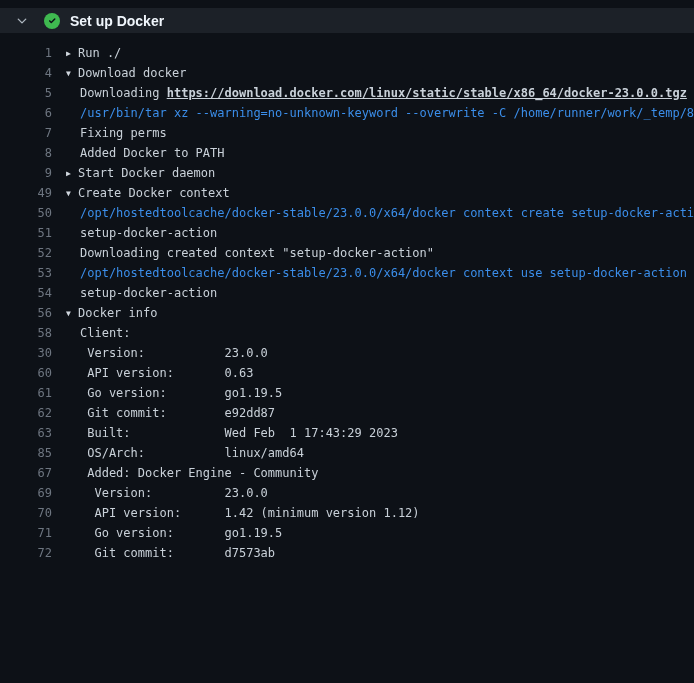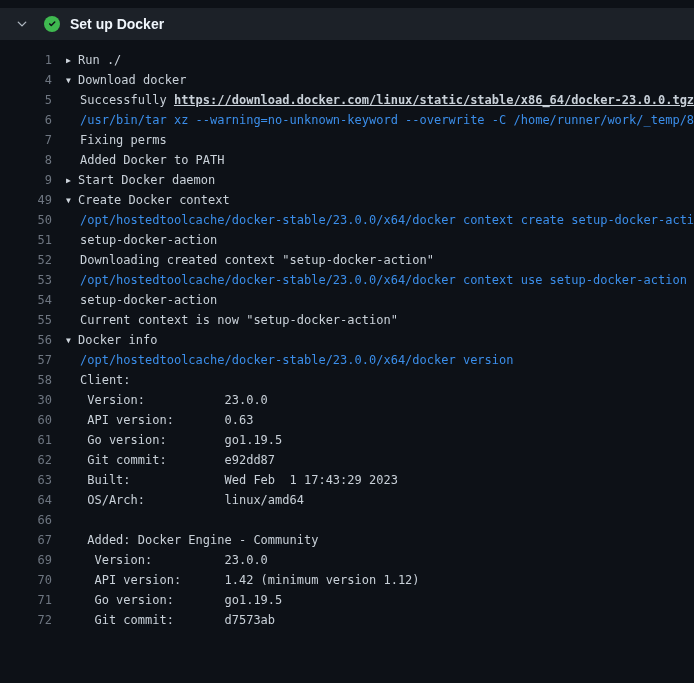--- a/index.html
+++ b/index.html
@@ -4,21 +4,21 @@
 <style>
   * { margin: 0; padding: 0; box-sizing: border-box; }
   html, body {
     width: 694px; height: 683px;
     background: var(--page-bg, #0d1117);
     overflow: hidden;
     font-family: "Liberation Sans", sans-serif;
   }
   .page { width: 694px; height: 683px; padding-top: 8px; }
   .step-header {
-    height: 32px;
+    height: 25px;
     background: var(--header-bg, #1c2128);
     display: flex;
     align-items: center;
     padding: 0 16px;
     cursor: pointer;
   }
   .chevron { color: #afb8c1; display: inline-flex; margin-right: 16px; }
   .status { display: inline-flex; margin-right: 10px; }
   .step-title {
     color: var(--title, #f0f6fc);
@@ -94,21 +94,21 @@
       <div class="line">
         <span class="num">1</span>
         <span class="content"><span class="arrow">▶</span><span class="seg-plain">Run ./</span></span>
       </div>
       <div class="line">
         <span class="num">4</span>
         <span class="content"><span class="arrow">▼</span><span class="seg-plain">Download docker</span></span>
       </div>
       <div class="line">
         <span class="num">5</span>
-        <span class="content indent"><span class="seg-plain">Successfully </span><span class="seg-link">https://download.docker.com/linux/static/stable/x86_64/docker-23.0.0.tgz</span></span>
+        <span class="content indent"><span class="seg-plain">Downloading </span><span class="seg-link">https://download.docker.com/linux/static/stable/x86_64/docker-23.0.0.tgz</span></span>
       </div>
       <div class="line">
         <span class="num">6</span>
         <span class="content indent"><span class="seg-command">/usr/bin/tar xz --warning=no-unknown-keyword --overwrite -C /home/runner/work/_temp/8c93</span></span>
       </div>
       <div class="line">
         <span class="num">7</span>
         <span class="content indent"><span class="seg-plain">Fixing perms</span></span>
       </div>
       <div class="line">
@@ -137,32 +137,24 @@
       </div>
       <div class="line">
         <span class="num">53</span>
         <span class="content indent"><span class="seg-command">/opt/hostedtoolcache/docker-stable/23.0.0/x64/docker context use setup-docker-action</span></span>
       </div>
       <div class="line">
         <span class="num">54</span>
         <span class="content indent"><span class="seg-plain">setup-docker-action</span></span>
       </div>
       <div class="line">
-        <span class="num">55</span>
-        <span class="content indent"><span class="seg-plain">Current context is now "setup-docker-action"</span></span>
-      </div>
-      <div class="line">
         <span class="num">56</span>
         <span class="content"><span class="arrow">▼</span><span class="seg-plain">Docker info</span></span>
       </div>
       <div class="line">
-        <span class="num">57</span>
-        <span class="content indent"><span class="seg-command">/opt/hostedtoolcache/docker-stable/23.0.0/x64/docker version</span></span>
-      </div>
-      <div class="line">
         <span class="num">58</span>
         <span class="content indent"><span class="seg-plain">Client:</span></span>
       </div>
       <div class="line">
         <span class="num">30</span>
         <span class="content indent"><span class="seg-plain"> Version:           23.0.0</span></span>
       </div>
       <div class="line">
         <span class="num">60</span>
         <span class="content indent"><span class="seg-plain"> API version:       0.63</span></span>
@@ -173,26 +165,22 @@
       </div>
       <div class="line">
         <span class="num">62</span>
         <span class="content indent"><span class="seg-plain"> Git commit:        e92dd87</span></span>
       </div>
       <div class="line">
         <span class="num">63</span>
         <span class="content indent"><span class="seg-plain"> Built:             Wed Feb  1 17:43:29 2023</span></span>
       </div>
       <div class="line">
-        <span class="num">64</span>
+        <span class="num">85</span>
         <span class="content indent"><span class="seg-plain"> OS/Arch:           linux/amd64</span></span>
-      </div>
-      <div class="line">
-        <span class="num">66</span>
-        <span class="content indent"><span class="seg-plain"></span></span>
       </div>
       <div class="line">
         <span class="num">67</span>
         <span class="content indent"><span class="seg-plain"> Added: Docker Engine - Community</span></span>
       </div>
       <div class="line">
         <span class="num">69</span>
         <span class="content indent"><span class="seg-plain">  Version:          23.0.0</span></span>
       </div>
       <div class="line">

